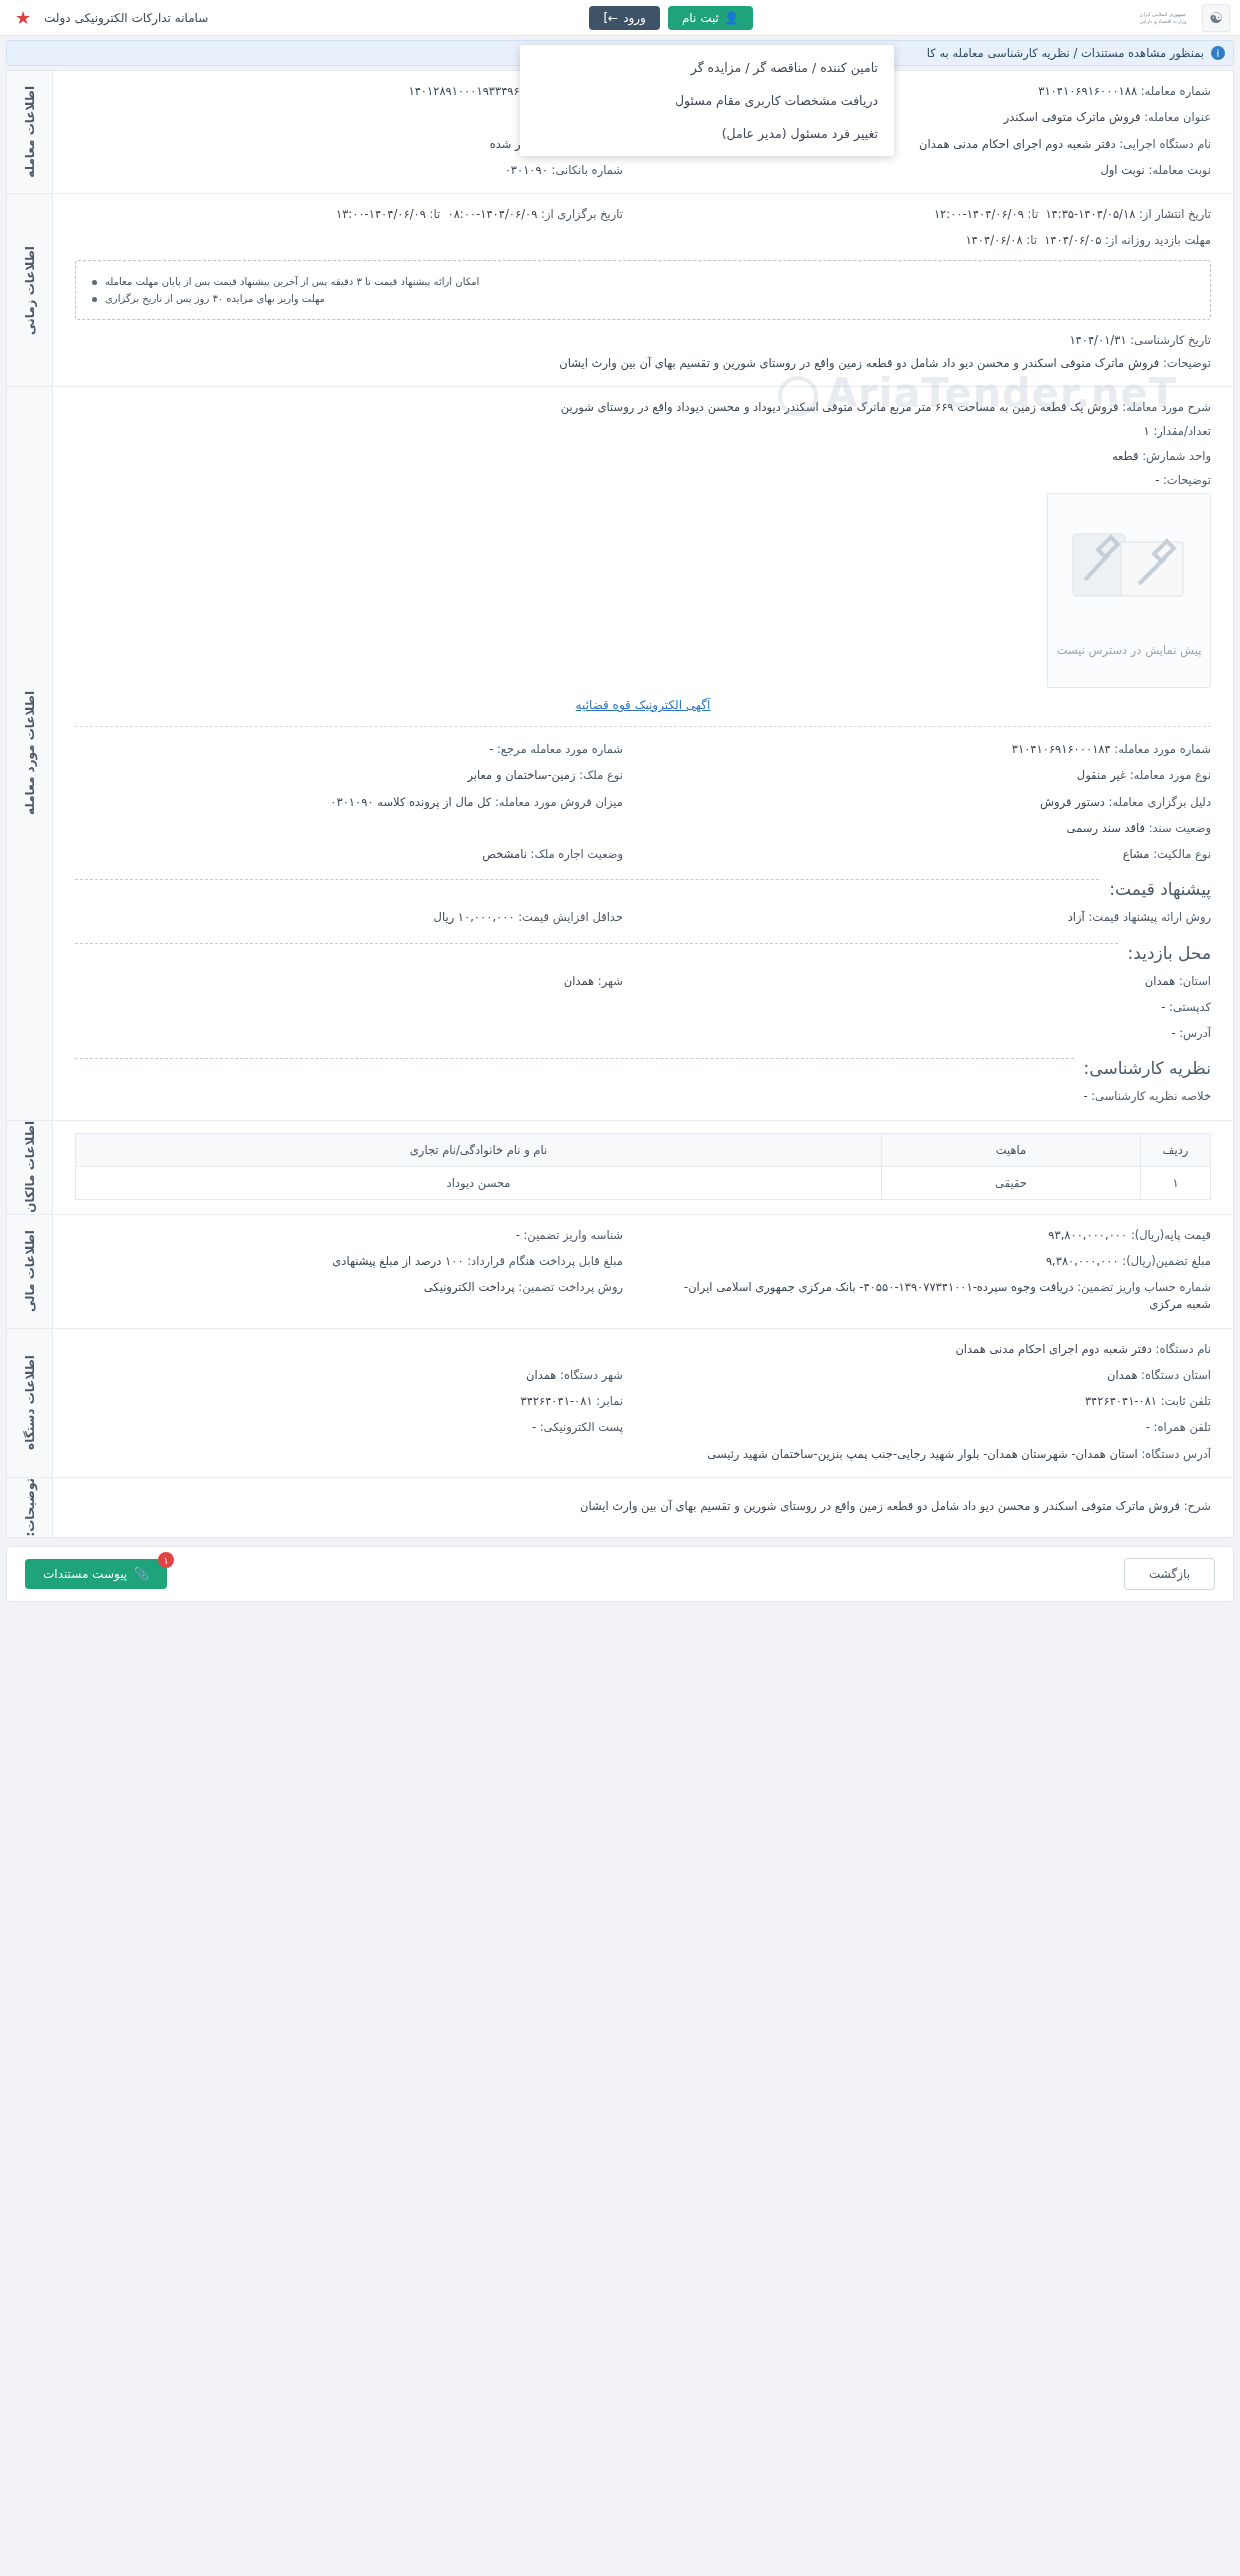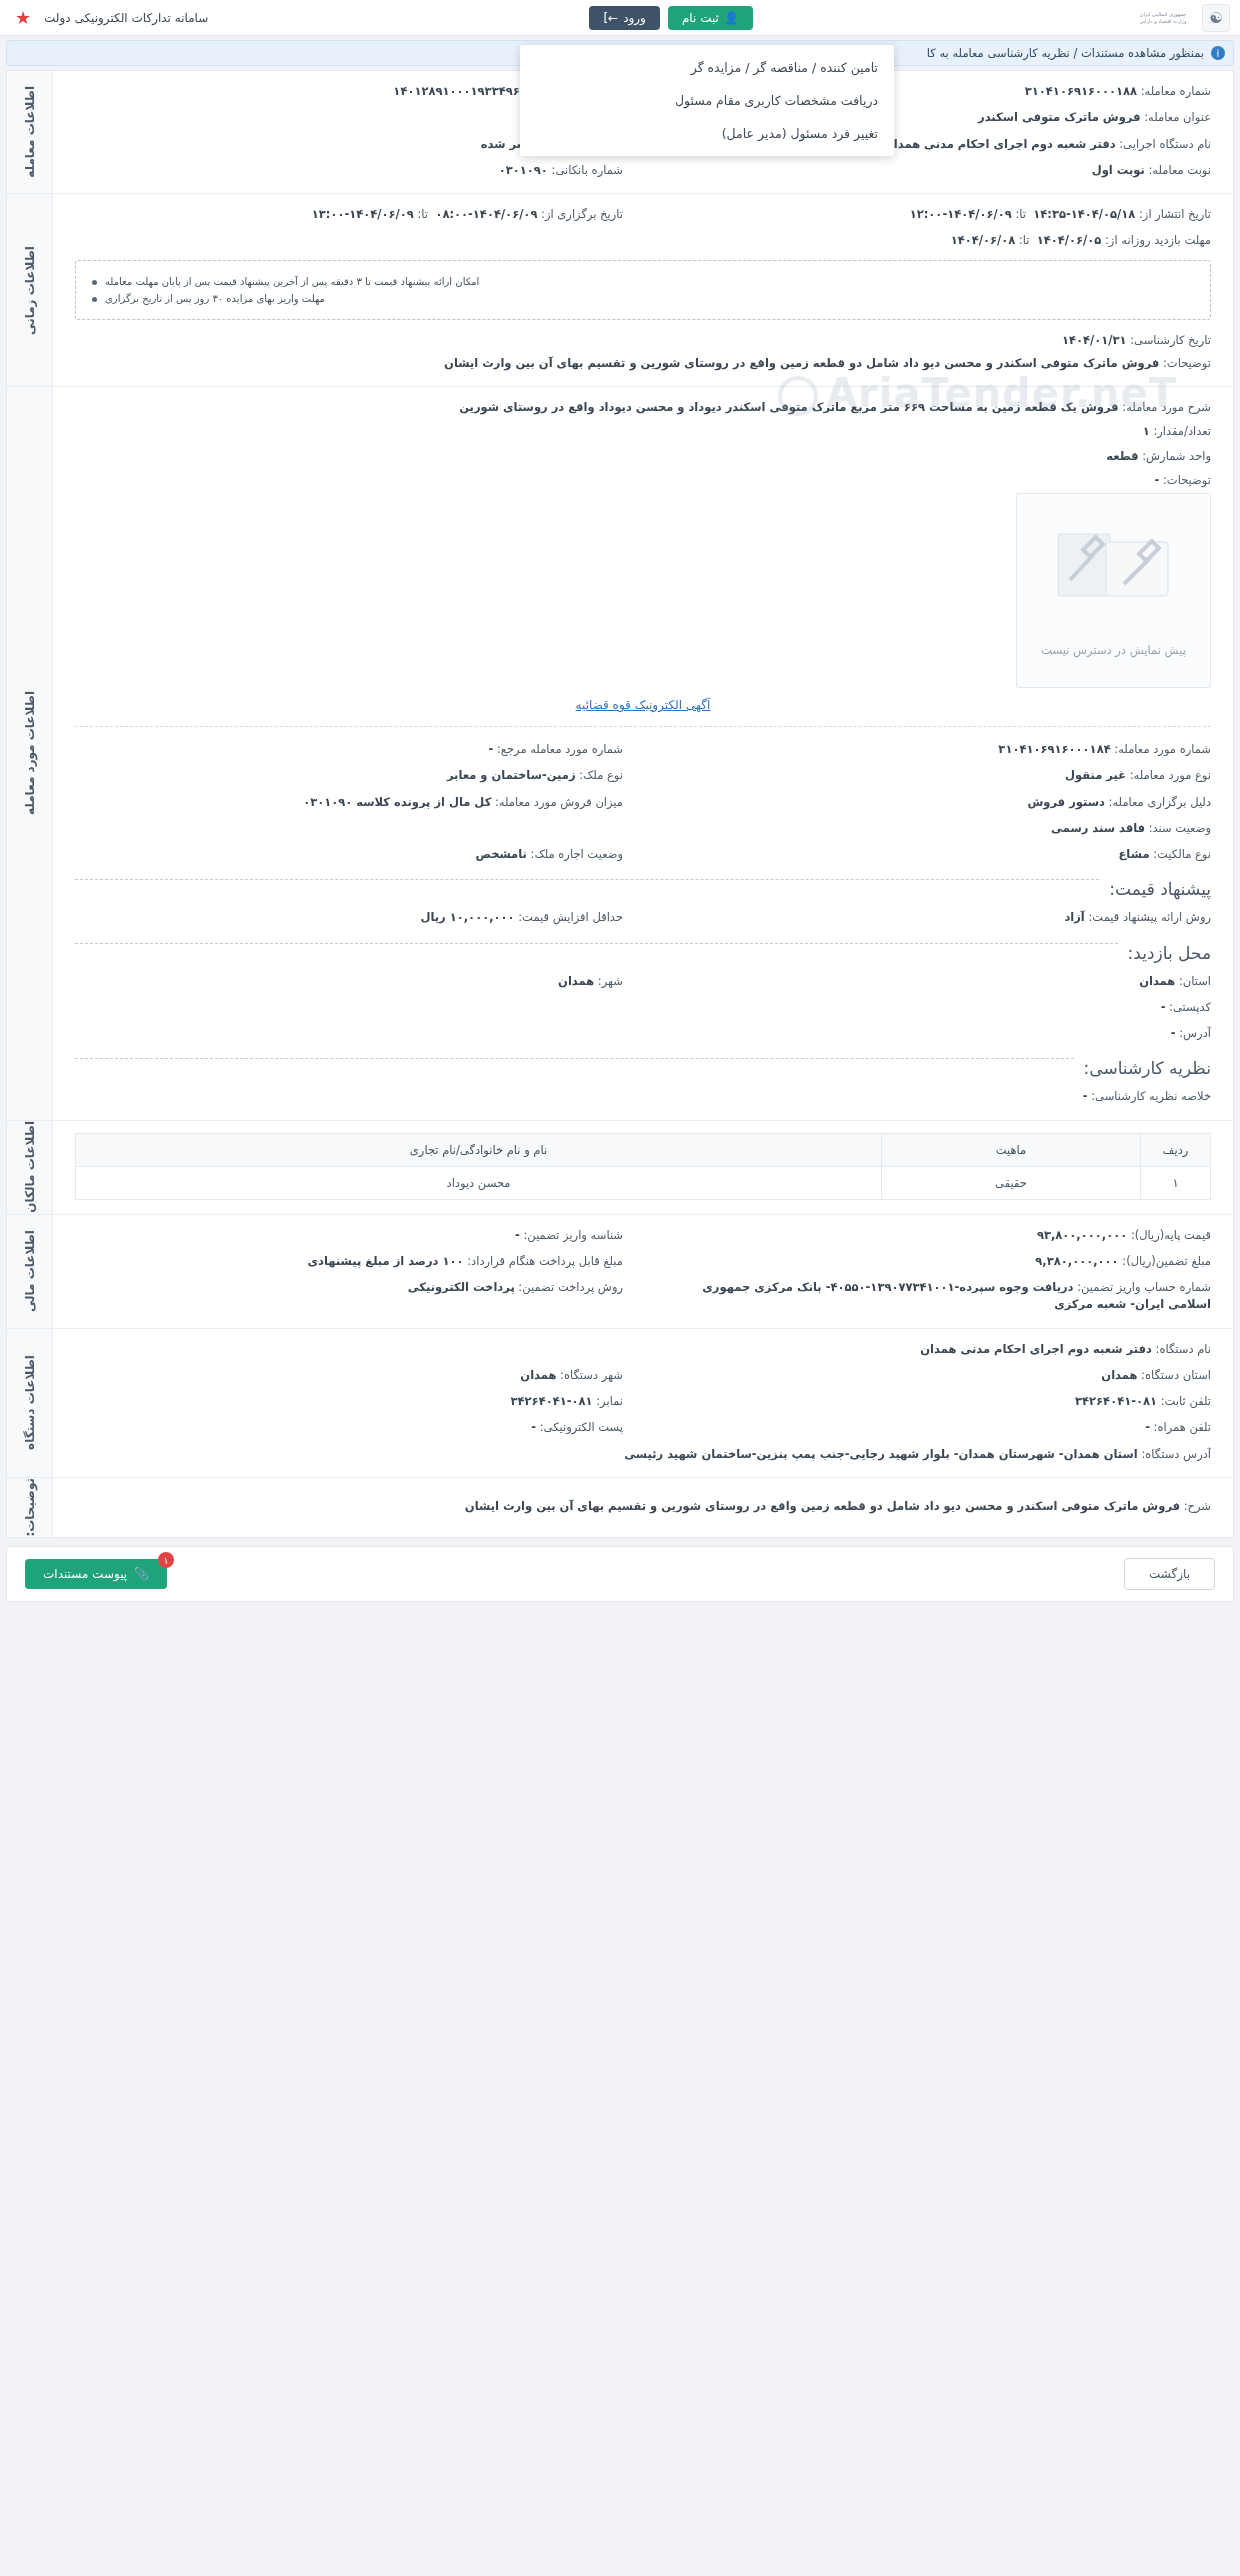--- a/index.html
+++ b/index.html
@@ -135,41 +135,41 @@
   }
 
   
   .grid2 {
     display: grid;
     grid-template-columns: 1fr 1fr;
     column-gap: 40px;
     row-gap: 9px;
   }
   .fld { font-size: 11.5px; color: #4d5a68; line-height: 1.5; }
-  .fld b { font-weight: bold; color: #3b4754; }
+  .fld b { font-weight: normal; color: #3b4754; }
   .full { grid-column: 1 / -1; }
 
   
   .dashbox {
     border: 1px dashed #b9c4cf;
     border-radius: 3px;
     padding: 12px 16px;
     margin-top: 10px;
   }
   .bullet-row {
     display: flex; align-items: flex-start; gap: 8px;
     font-size: 10px; color: #46525f; line-height: 1.7;
     justify-content: flex-end;
   }
   .bullet { width: 5px; height: 5px; border-radius: 50%; background: #5a6978; margin-top: 7px; flex: none; }
 
   
   .preview-wrap { display: flex; justify-content: flex-start; padding: 4px 0 6px 0; }
   .preview {
-    width: 195px; height: 195px;
+    width: 164px; height: 195px;
     border: 1px solid #e3e8ed;
     background: #fbfcfd;
     display: flex; flex-direction: column;
     align-items: center; justify-content: center;
     gap: 23px;
     border-radius: 2px;
   }
   .preview-caption { font-size: 11.5px; color: #98a4b0; }
 
   

